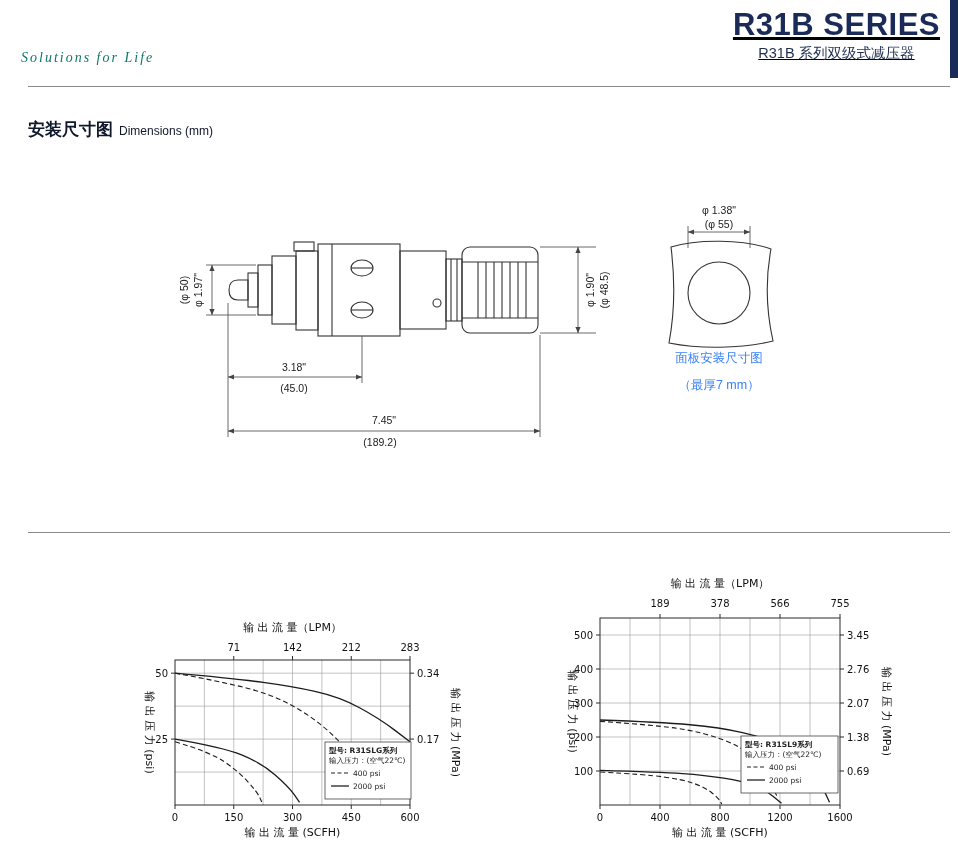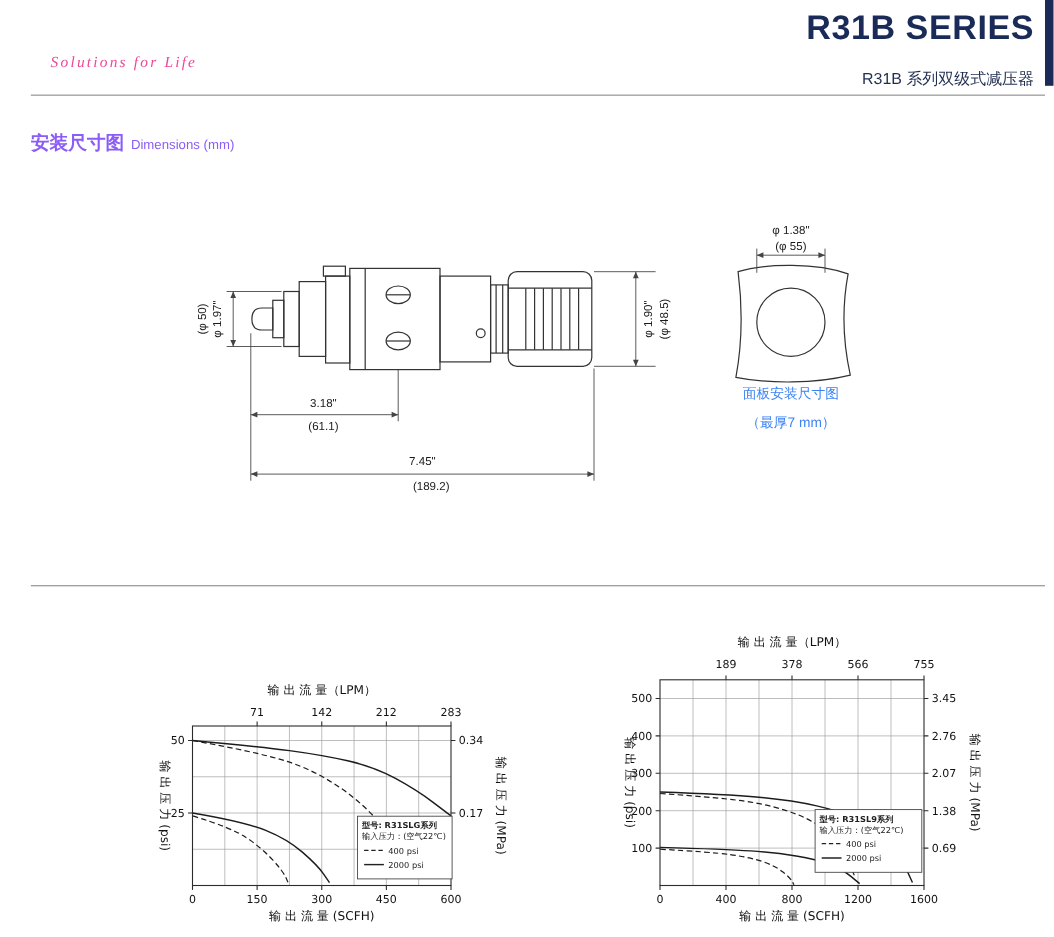--- a/index.html
+++ b/index.html
@@ -1,32 +1,32 @@
 <!DOCTYPE html>
 <html><head>
 <meta charset="utf-8">
 <style>
   *{margin:0;padding:0;box-sizing:border-box}
   html,body{background:#ffffff}
   body{font-family:"Liberation Sans","DejaVu Sans",sans-serif;}
   .page{position:relative;width:958px;height:852px;background:#ffffff;overflow:hidden;}
 
   
-  .tagline{position:absolute;left:46px;top:50px;font-family:"Liberation Serif","DejaVu Serif",serif;
-           font-style:italic;font-size:14px;letter-spacing:2px;color:#ec4899;}
-  .header-right{position:absolute;right:18px;top:8px;text-align:right;}
+  .tagline{position:absolute;left:21px;top:50px;font-family:"Liberation Serif","DejaVu Serif",serif;
+           font-style:italic;font-size:14px;letter-spacing:2px;color:#0f766e;}
+  .header-right{position:absolute;right:18px;top:8px;text-align:right;text-decoration:underline;}
   .series-title{font-size:31px;font-weight:bold;color:#1b2b57;letter-spacing:.5px;line-height:1.1;}
-  .series-subtitle{font-size:14.5px;color:#1f2d50;margin-top:20px;}
+  .series-subtitle{font-size:14.5px;color:#1f2d50;margin-top:2px;text-align:center;}
   .header-bar{position:absolute;right:0;top:0;width:8px;height:78px;background:#1b2b57;}
   .rule{position:absolute;left:28px;right:8px;height:1px;background:#8a8a8a;}
   .rule-header{top:86px;}
   .rule-flow{top:532px;}
 
   
-  .section-title{position:absolute;left:28px;color:#8b5cf6;white-space:nowrap;text-align:right;}
+  .section-title{position:absolute;left:28px;color:#0f172a;white-space:nowrap;text-align:right;}
   .section-title .zh{font-size:17px;font-weight:bold;}
   .section-title .en{font-size:12px;margin-left:6px;}
 
   
   .drawing{position:absolute;inset:0;pointer-events:none;}
   .drawing svg{position:absolute;left:0;top:0;}
   .dim{position:absolute;font-size:10.5px;color:#1a1a1a;white-space:nowrap;
        transform:translate(-50%,-50%);}
   .dim.rot{transform:translate(-50%,-50%) rotate(-90deg);}
   .caption{position:absolute;font-size:12.5px;color:#3b82f6;white-space:nowrap;
@@ -116,23 +116,23 @@
         <polygon points="688,232 694,229.4 694,234.6"></polygon>
         <polygon points="750,232 744,229.4 744,234.6"></polygon>
       </g>
     </svg>
 
     <span class="dim rot" style="left:184px;top:290px">(φ 50)</span>
     <span class="dim rot" style="left:198px;top:290px">φ 1.97"</span>
     <span class="dim rot" style="left:590px;top:290px">φ 1.90"</span>
     <span class="dim rot" style="left:604px;top:290px">(φ 48.5)</span>
     <span class="dim" style="left:294px;top:367px">3.18"</span>
-    <span class="dim" style="left:294px;top:388px">(61.1)</span>
+    <span class="dim" style="left:294px;top:388px">(45.0)</span>
     <span class="dim" style="left:384px;top:420px">7.45"</span>
-    <span class="dim" style="left:392px;top:442px">(189.2)</span>
+    <span class="dim" style="left:380px;top:442px">(189.2)</span>
     <span class="dim" style="left:719px;top:210px">φ 1.38"</span>
     <span class="dim" style="left:719px;top:224px">(φ 55)</span>
     <span class="caption" style="left:719px;top:358px">面板安装尺寸图</span>
     <span class="caption" style="left:719px;top:385px">（最厚7 mm）</span>
   </div>
 
   <div class="rule rule-flow"></div>
 
   <svg id="chart-left" class="chart" style="left:120px;top:615px" width="350" height="236">
       <line x1="84.375" y1="45" x2="84.375" y2="190" stroke="#9b9b9b" stroke-width="0.6"></line>

